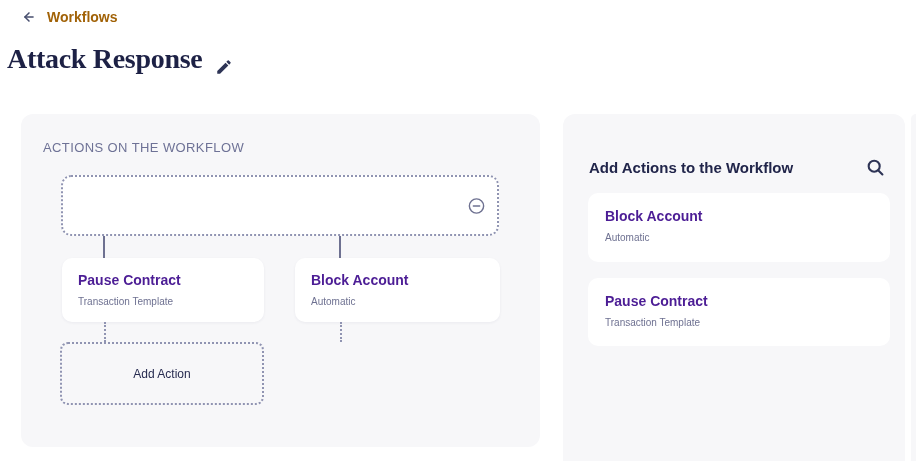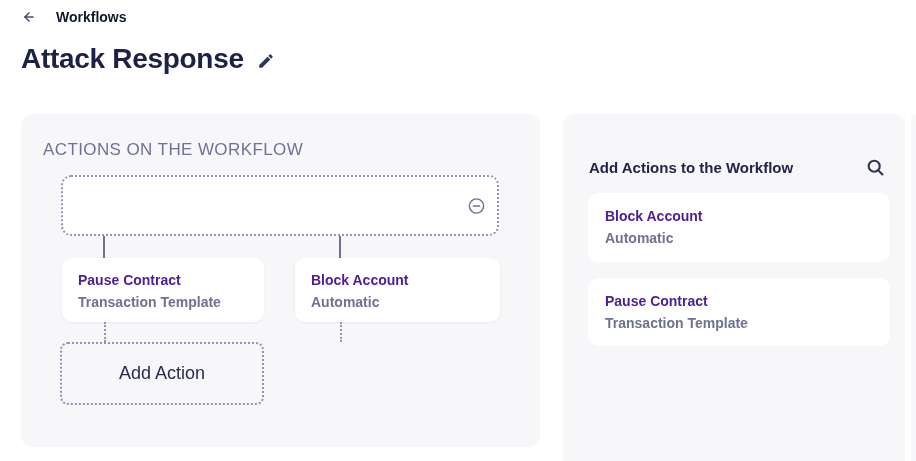--- a/index.html
+++ b/index.html
@@ -1,34 +1,34 @@
 <!DOCTYPE html>
 <html><head>
 <meta charset="utf-8">
 <style>
   * { margin:0; padding:0; box-sizing:border-box; }
   html,body { width:916px; height:461px; overflow:hidden; background:#ffffff;
     font-family:"Liberation Sans", sans-serif; }
   .page { position:relative; width:916px; height:461px; background:#ffffff; }
 
   
-  .back-link { position:absolute; left:22px; top:9px; display:flex; align-items:center; gap:20px;
-    font-size:14px; font-weight:700; color:#0f172a; text-decoration:none; cursor:pointer; }
+  .back-link { position:absolute; left:22px; top:9px; display:flex; align-items:center; gap:11px;
+    font-size:14px; font-weight:700; color:#a16207; text-decoration:none; cursor:pointer; }
   .back-link svg { display:block; }
-  .title-row { position:absolute; left:21px; top:42px; display:flex; align-items:center; gap:13px; }
+  .title-row { position:absolute; left:7px; top:42px; display:flex; align-items:flex-end; gap:13px;font-family:Liberation Serif, serif; }
   .page-title { font-size:28px; font-weight:700; color:#1d2145; letter-spacing:-0.3px; line-height:34px; }
   .edit-btn { background:none; border:none; cursor:pointer; padding:0; margin-top:4px; display:flex; }
 
   
   .panel { position:absolute; background:#f7f7f9; }
   .left-panel  { left:21px; top:114px; width:519px; height:333px; border-radius:12px; }
   .right-panel { left:563px; top:114px; width:342px; height:347px; border-radius:12px 12px 0 0; }
   .sliver-panel { left:911px; top:114px; width:5px; height:347px; border-radius:12px 0 0 0; }
 
-  .section-label { position:absolute; left:22px; top:26px; font-size:17px; font-weight:500;
+  .section-label { position:absolute; left:22px; top:26px; font-size:13px; font-weight:500;
     color:#6e7296; letter-spacing:0.4px; }
 
   
   .root-node { position:absolute; left:40px; top:61px; width:438px; height:61px;
     background:#ffffff; border:2px dotted #9094b2; border-radius:10px; }
   .remove-btn { position:absolute; right:11px; top:50%; transform:translateY(-50%);
     background:none; border:none; cursor:pointer; padding:0; display:flex; }
 
   
   .conn-solid { position:absolute; width:2px; height:22px; background:#6e7191; }
@@ -37,25 +37,25 @@
   .conn-dotted { position:absolute; width:0; height:20px; border-left:2px dotted #9094b2; }
   .conn-dotted.c1 { left:83px; top:208px; }
   .conn-dotted.c2 { left:319px; top:208px; }
 
   
   .node-card { position:absolute; background:#ffffff; border-radius:10px; padding:13px 16px;
     box-shadow:0 1px 3px rgba(40,40,90,0.06); cursor:pointer; }
   .node-card.n0 { left:41px; top:144px; width:202px; height:64px; }
   .node-card.n1 { left:274px; top:144px; width:205px; height:64px; }
   .card-title { font-size:14px; font-weight:700; color:#4c1d95; line-height:18px; }
-  .card-sub { font-size:14px; color:#6e7191; line-height:18px; margin-top:4px;font-weight:bold; }
+  .card-sub { font-size:10px; color:#6e7191; line-height:18px; margin-top:4px; }
 
   
   .dashed-btn { position:absolute; background:transparent; border:2px dotted #9094b2;
-    border-radius:8px; font-family:"Liberation Sans", sans-serif; font-size:18px; color:#272b50;
+    border-radius:8px; font-family:"Liberation Sans", sans-serif; font-size:12px; color:#272b50;
     cursor:pointer; display:flex; align-items:center; justify-content:center; }
   .dashed-btn.b0 { left:39px; top:228px; width:204px; height:63px; }
   .dashed-btn.b1 { left:275px; top:228px; width:203px; height:63px; }
 
   
   .rp-header { position:absolute; left:26px; top:43px; right:19px; display:flex;
     align-items:center; justify-content:space-between; }
   .rp-title { font-size:15px; font-weight:700; color:#21254a; }
   .search-btn { background:none; border:none; cursor:pointer; padding:0; display:flex; }
   .palette-item { position:absolute; left:25px; width:302px; background:#ffffff;

